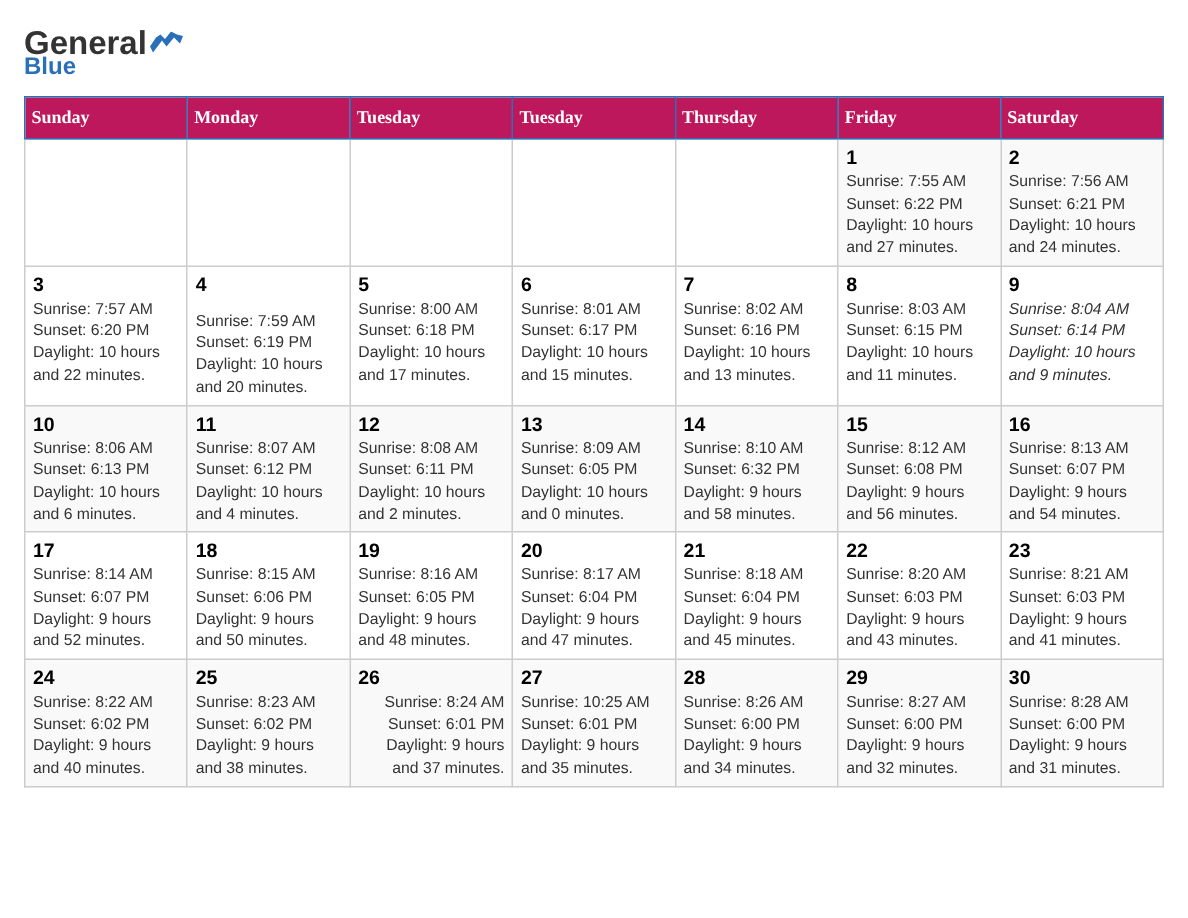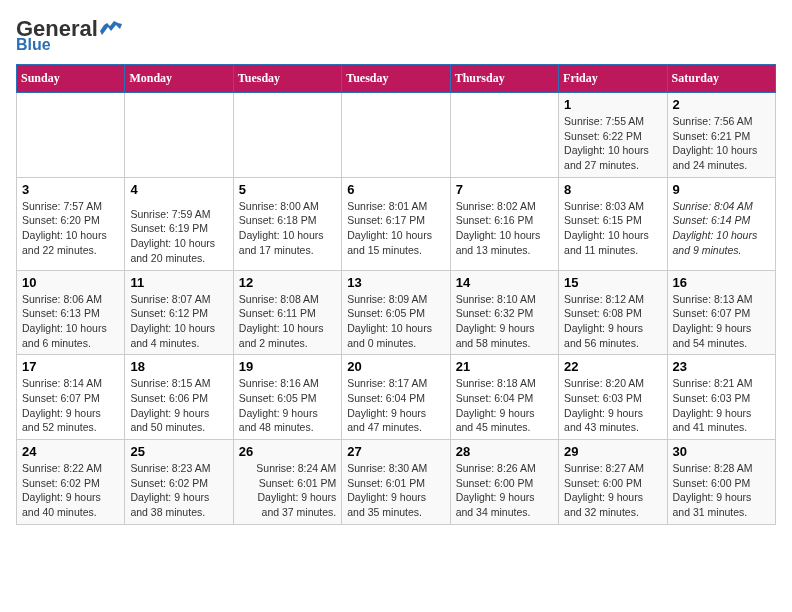--- a/index.html
+++ b/index.html
@@ -280,21 +280,21 @@
 Daylight: 9 hours and 38 minutes.</div>
         </td>
         <td>
           <span class="day-num">26</span>
           <div class="day-info" style="white-space: pre-line; text-align: right;">Sunrise: 8:24 AM
 Sunset: 6:01 PM
 Daylight: 9 hours and 37 minutes.</div>
         </td>
         <td>
           <span class="day-num">27</span>
-          <div class="day-info" style="white-space: pre-line;">Sunrise: 8:30 AM
+          <div class="day-info" style="white-space: pre-line;">Sunrise: 10:25 AM
 Sunset: 6:01 PM
 Daylight: 9 hours and 35 minutes.</div>
         </td>
         <td>
           <span class="day-num">28</span>
           <div class="day-info" style="white-space: pre-line;">Sunrise: 8:26 AM
 Sunset: 6:00 PM
 Daylight: 9 hours and 34 minutes.</div>
         </td>
         <td>

